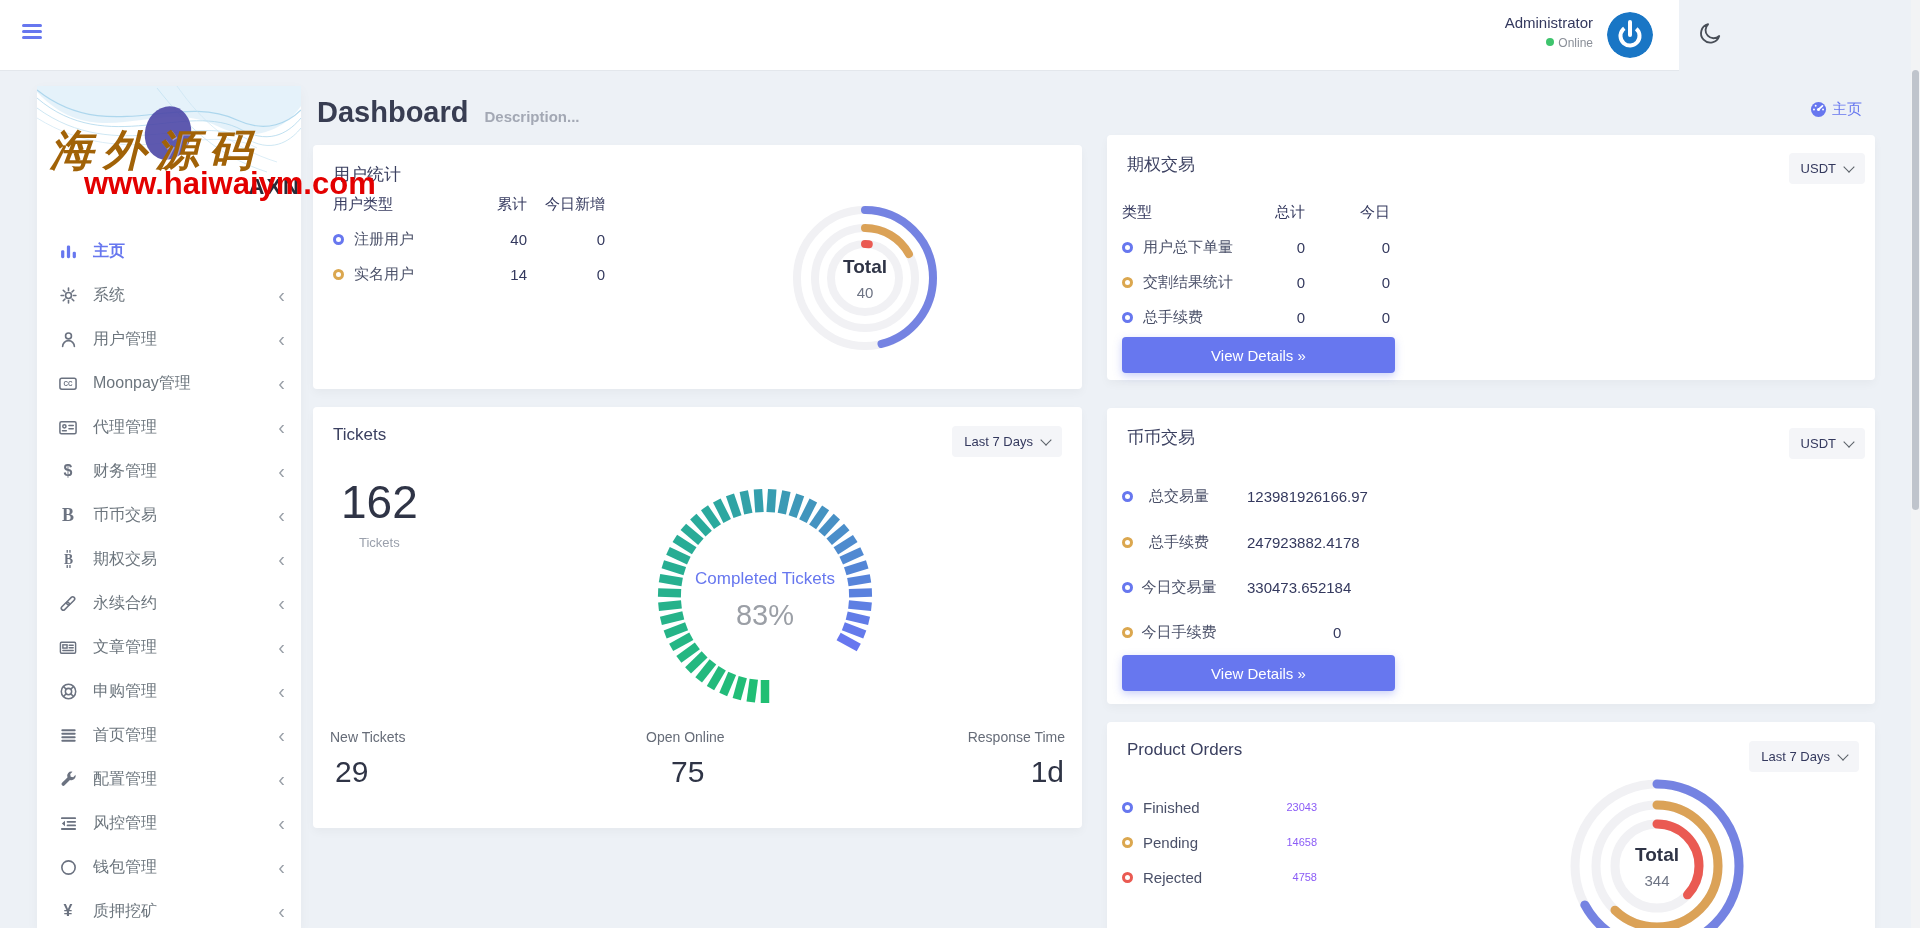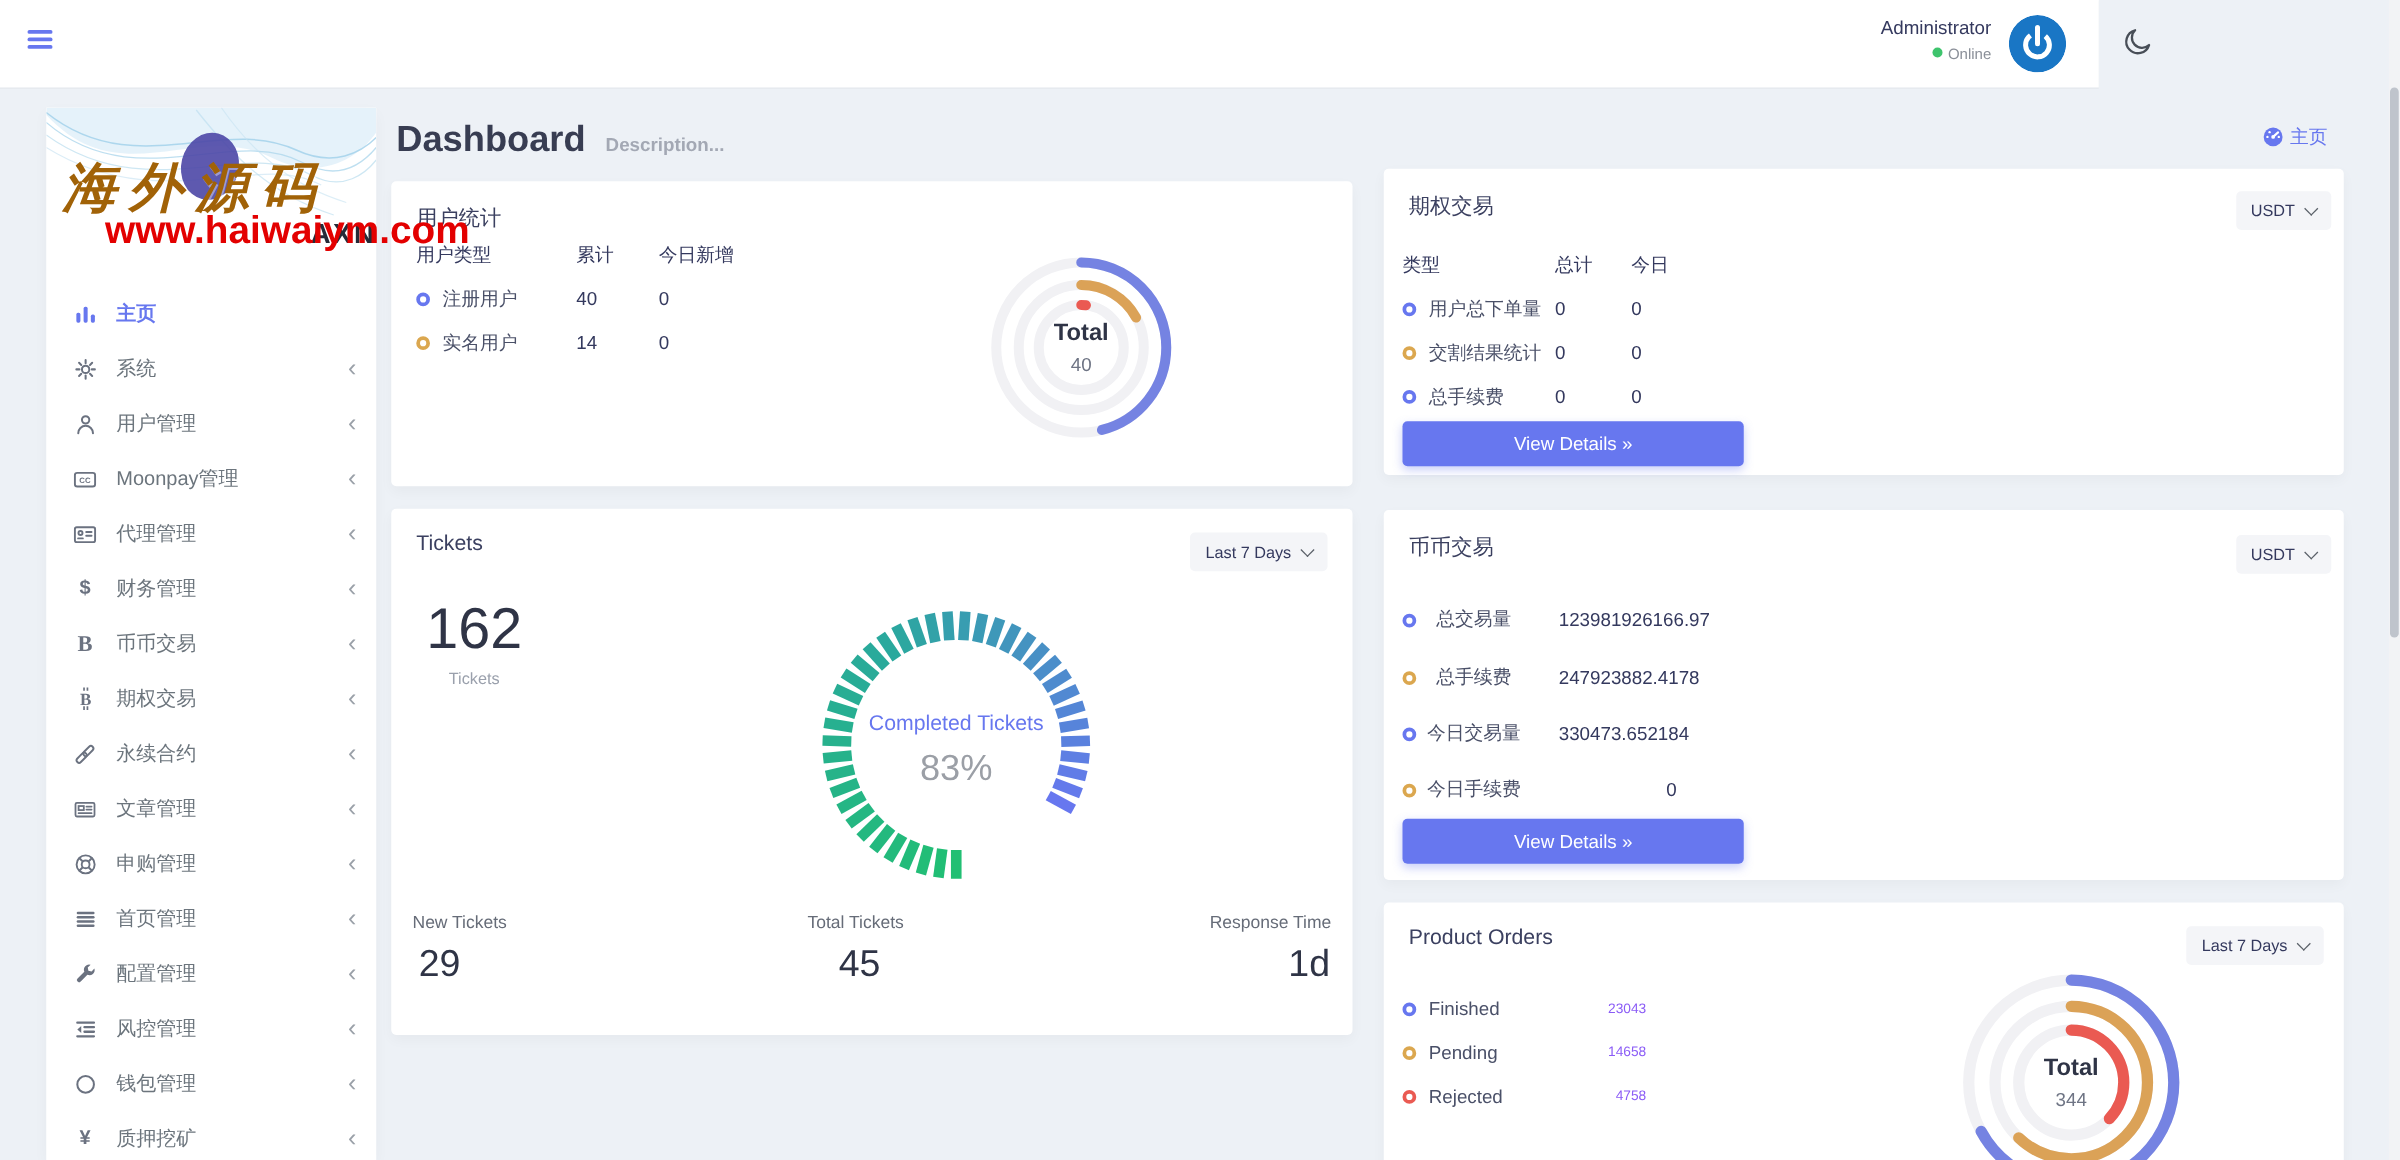--- a/index.html
+++ b/index.html
@@ -48,21 +48,21 @@
   .card{position:absolute;background:#fff;border-radius:4px;box-shadow:0 4px 10px rgba(0,0,0,.035)}
   .card-title{position:absolute;left:20px;top:18px;font-size:17px;font-weight:500;color:#3b4060}
   .select{position:absolute;height:31px;background:#f4f5f8;border-radius:4px;display:flex;align-items:center;justify-content:center;gap:9px;font-size:13px;color:#34395e;cursor:pointer;padding:0 12px}
   .vchev{width:7px;height:7px;border-right:1.6px solid #5a6068;border-bottom:1.6px solid #5a6068;transform:rotate(45deg);margin-top:-3px}
   .ring{display:inline-block;width:11px;height:11px;border-radius:50%;border:3px solid #6777ef;box-sizing:border-box;flex:none}
   .btn-primary{position:absolute;background:#6777ef;color:#fff;border:none;border-radius:4px;font-size:15px;font-family:"Liberation Sans",sans-serif;cursor:pointer;box-shadow:0 3px 8px rgba(103,119,239,.35)}
   
   .stat-table{position:absolute;border-collapse:collapse;font-size:15px}
   .stat-table th{font-weight:500;color:#34395e;padding:8px 0;text-align:left}
   .stat-table td{padding:8px 0;color:#4a5068}
-  .stat-table .num{text-align:left;color:#34395e}
+  .stat-table .num{text-align:right;color:#34395e}
   .stat-table th.num{color:#34395e}
   .row-label{display:flex;align-items:center;gap:10px}
   
   .donut-wrap{position:absolute}
   .donut-center{position:absolute;left:0;top:0;width:100%;height:100%;display:flex;flex-direction:column;align-items:center;justify-content:center;pointer-events:none}
   .donut-center .t{font-size:19px;font-weight:bold;color:#2f3446}
   .donut-center .v{font-size:15px;color:#6e7484;margin-top:6px}
   
   .big-number{position:absolute;left:28px;top:68px;font-size:46px;color:#2f3446}
   .big-number-label{position:absolute;left:46px;top:128px;font-size:13px;color:#9aa0ac}
@@ -429,22 +429,22 @@
         <line x1="201.6869647368476" y1="139.57651123364462" x2="224.05363365288923" y2="144.93674645238065" stroke="rgb(97,124,231)" stroke-width="8.5"></line>
         <line x1="198.34777992806954" y1="150.29233203869885" x2="219.80014824170766" y2="158.58666104929497" stroke="rgb(100,122,235)" stroke-width="8.5"></line>
         <line x1="193.6097611236845" y1="160.4673086245441" x2="213.76481476469337" y2="171.54764312888358" stroke="rgb(103,119,239)" stroke-width="8.5"></line>
       </svg></div>
   <div class="gauge-center" style="left:332px;top:162px;width:240px">
     <div class="gauge-label">Completed Tickets</div>
     <div class="gauge-pct">83%</div>
   </div>
   <div class="tk-stat" style="left:17px;top:322px">New Tickets</div>
   <div class="tk-val" style="left:22px;top:348px">29</div>
-  <div class="tk-stat" style="left:333px;top:322px">Total Tickets</div>
-  <div class="tk-val" style="left:358px;top:348px">45</div>
+  <div class="tk-stat" style="left:333px;top:322px">Open Online</div>
+  <div class="tk-val" style="left:358px;top:348px">75</div>
   <div class="tk-stat" style="right:17px;top:322px">Response Time</div>
   <div class="tk-val" style="right:18px;top:348px">1d</div>
 </div>
 
 <div class="card" style="left:1107px;top:135px;width:768px;height:245px">
   <div class="card-title">期权交易</div>
   <div class="select" style="right:10px;top:18px">
     <span>USDT</span>
       <span class="vchev"></span>
   </div>

